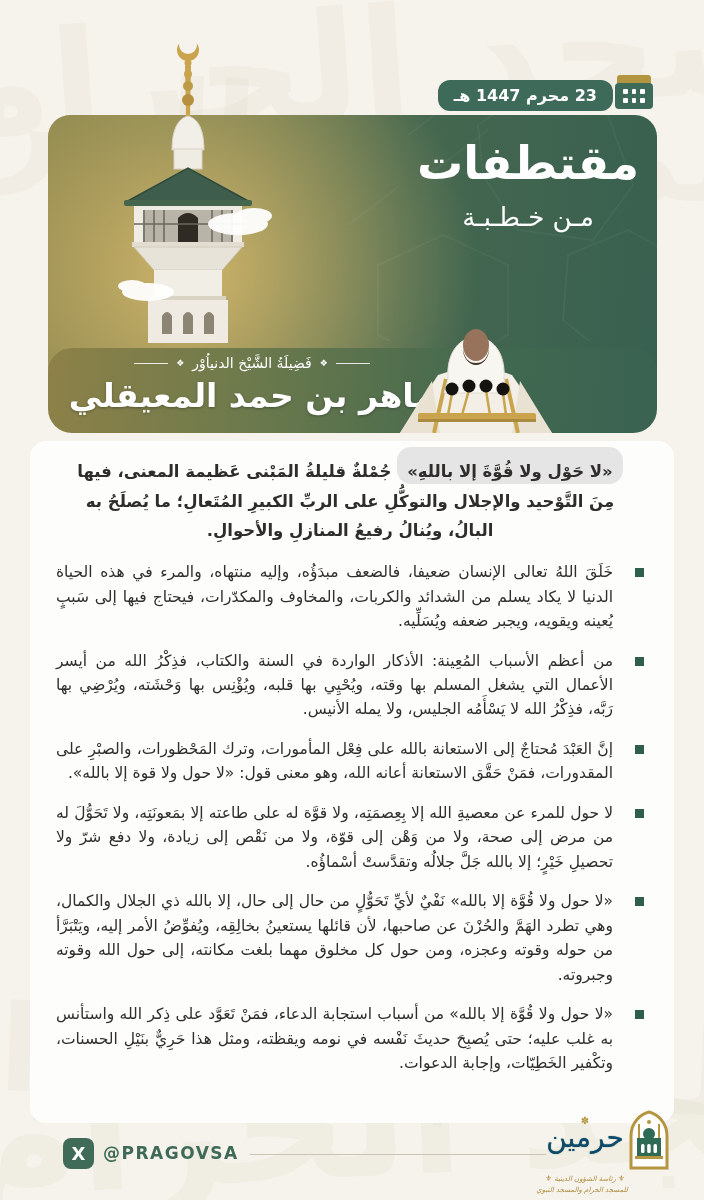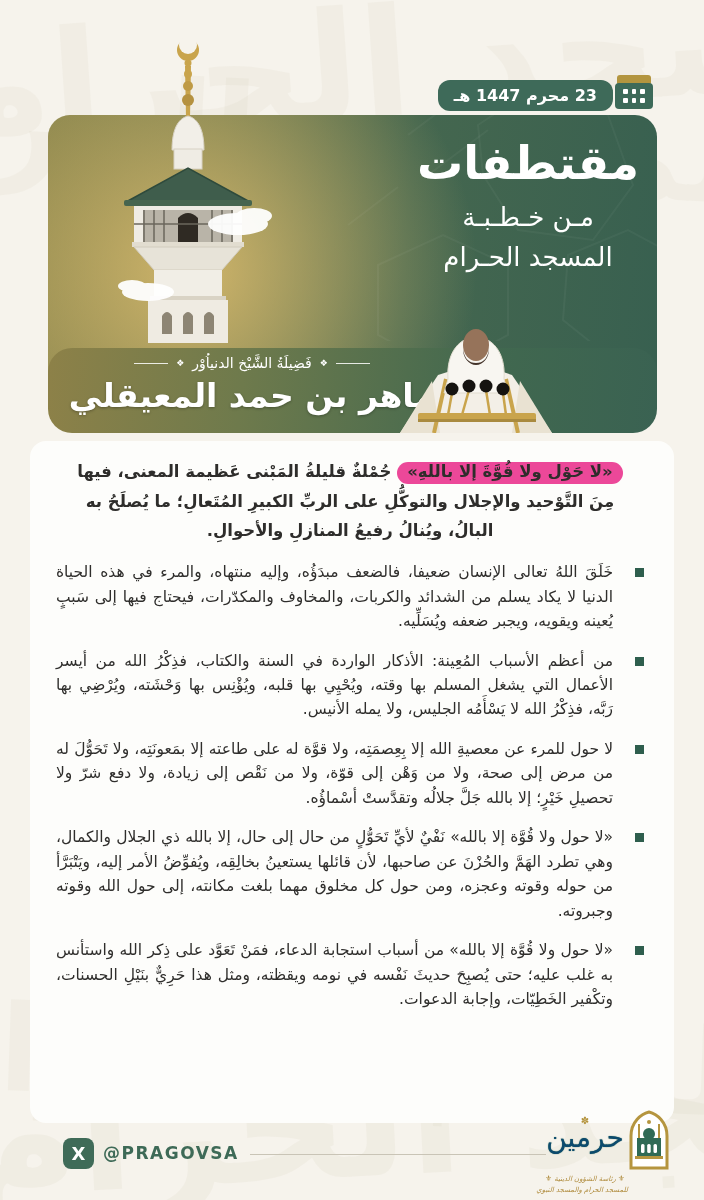--- a/index.html
+++ b/index.html
@@ -65,21 +65,21 @@
 
   
   .body-card{
     position:absolute;left:30px;top:441px;width:644px;height:682px;z-index:1;
     background:#fdfdfb;border-radius:16px;padding:16px 30px 10px 26px;direction:rtl;
   }
   .intro{
     text-align:center;font-size:16.5px;font-weight:bold;color:#2e2d2b;
     line-height:1.8;margin:0 6px 14px 6px;
   }
-  .intro .hl{background:#ec4899;border-radius:14px;padding:0 10px 3px;white-space:nowrap;}
+  .intro .hl{background:#e5e5e5;border-radius:14px;padding:15px 10px 3px;white-space:nowrap;}
   .bullets{margin:0;}
   .bullet{display:flex;gap:22px;margin-bottom:15px;}
   .bullet .sq{flex:0 0 9px;width:9px;height:9px;background:#2e5e4d;margin-top:8px;}
   .bullet .txt{font-size:15.5px;line-height:1.58;color:#2f2e2c;text-align:justify;}
 
   
   .x-icon{
     position:absolute;left:63px;top:1138px;width:31px;height:31px;z-index:2;
     background:#3f6b58;border-radius:8px;color:#fff;font-weight:bold;font-size:18px;
     display:flex;align-items:center;justify-content:center;
@@ -126,21 +126,20 @@
       <g fill="none" stroke="rgba(255,255,255,0.07)" stroke-width="2">
         <polygon points="430,10 490,-30 560,0 585,70 545,125 470,115 435,60"></polygon>
         <polygon points="330,150 395,120 460,150 460,220 395,255 330,220"></polygon>
         <polygon points="520,140 580,115 645,150 640,225 565,245 515,205"></polygon>
         <path d="M360,20 l40,-30 M380,60 l60,-45 M300,110 l50,-38"></path>
       </g>
     </svg>
     <div class="header-title">
       <div class="t1">مقتطفات</div>
       <div class="t2">مـن خـطـبـة</div>
-      <div class="t3">المسجد الحـرام</div>
     </div>
   </div>
 
   <div class="minaret-wrap">
     <svg width="204" height="315" viewBox="0 0 204 315">
 
       <circle cx="102" cy="22" r="11" fill="#c9a44c"></circle>
       <circle cx="102" cy="17" r="9" fill="#f6f3ec"></circle>
       <circle cx="102" cy="35" r="3.5" fill="#c9a44c"></circle>
       <polygon points="99,38 105,38 104,90 100,90" fill="#c9a44c"></polygon>
@@ -243,20 +242,24 @@
         <div class="bullet">
           <span class="sq"></span>
           <span class="txt">خَلَقَ اللهُ تعالى الإنسان ضعيفا، فالضعف مبدَؤُه، وإليه منتهاه، والمرء في هذه الحياة الدنيا لا يكاد يسلم من الشدائد والكربات، والمخاوف والمكدّرات، فيحتاج فيها إلى سَببٍ يُعينه ويقويه، ويجبر ضعفه ويُسَلِّيه.</span>
         </div>
 
         <div class="bullet">
           <span class="sq"></span>
           <span class="txt">من أعظم الأسباب المُعِينة: الأذكار الواردة في السنة والكتاب، فذِكْرُ الله من أيسر الأعمال التي يشغل المسلم بها وقته، ويُحْيِي بها قلبه، ويُؤْنِس بها وَحْشَته، ويُرْضِي بها رَبَّه، فذِكْرُ الله لا يَسْأَمُه الجليس، ولا يمله الأنيس.</span>
         </div>
 
+        <div class="bullet">
+          <span class="sq"></span>
+          <span class="txt">إنَّ العَبْدَ مُحتاجٌ إلى الاستعانة بالله على فِعْل المأمورات، وترك المَحْظورات، والصبْرِ على المقدورات، فمَنْ حَقَّق الاستعانة أعانه الله، وهو معنى قول: «لا حول ولا قوة إلا بالله».</span>
+        </div>
 
         <div class="bullet">
           <span class="sq"></span>
           <span class="txt">لا حول للمرء عن معصيةِ الله إلا بِعِصمَتِه، ولا قوَّة له على طاعته إلا بمَعونَتِه، ولا تَحَوُّلَ له من مرض إلى صحة، ولا من وَهْن إلى قوّة، ولا من نَقْص إلى زيادة، ولا دفع شرّ ولا تحصيلِ خَيْرٍ؛ إلا بالله جَلَّ جلالُه وتقدَّستْ أسْماؤُه.</span>
         </div>
 
         <div class="bullet">
           <span class="sq"></span>
           <span class="txt">«لا حول ولا قُوَّة إلا بالله» نَفْيٌ لأيِّ تَحَوُّلٍ من حال إلى حال، إلا بالله ذي الجلال والكمال، وهي تطرد الهَمَّ والحُزْنَ عن صاحبها، لأن قائلها يستعينُ بخالِقِه، ويُفوِّضُ الأمر إليه، ويَتْبَرَّأ من حوله وقوته وعجزه، ومن حول كل مخلوق مهما بلغت مكانته، إلى حول الله وقوته وجبروته.</span>
         </div>

